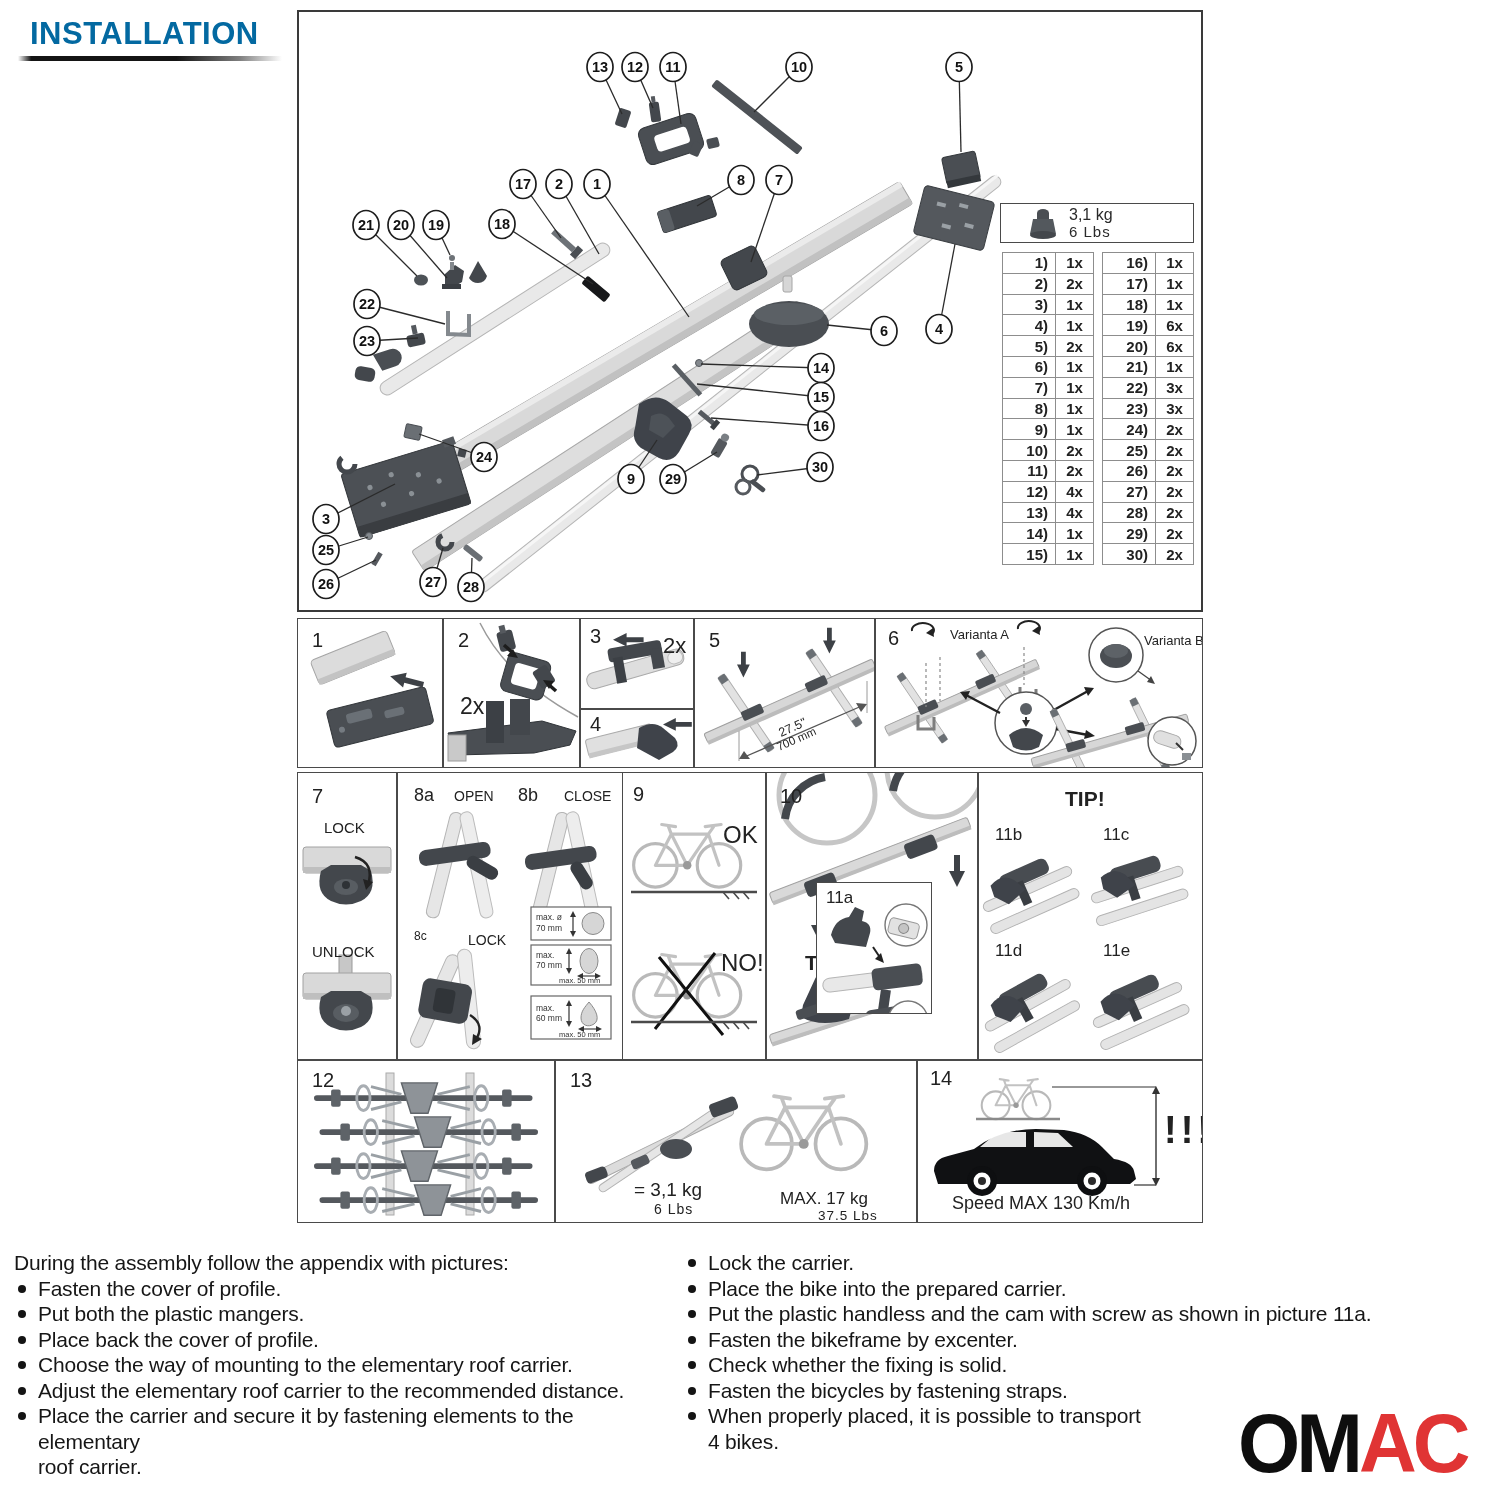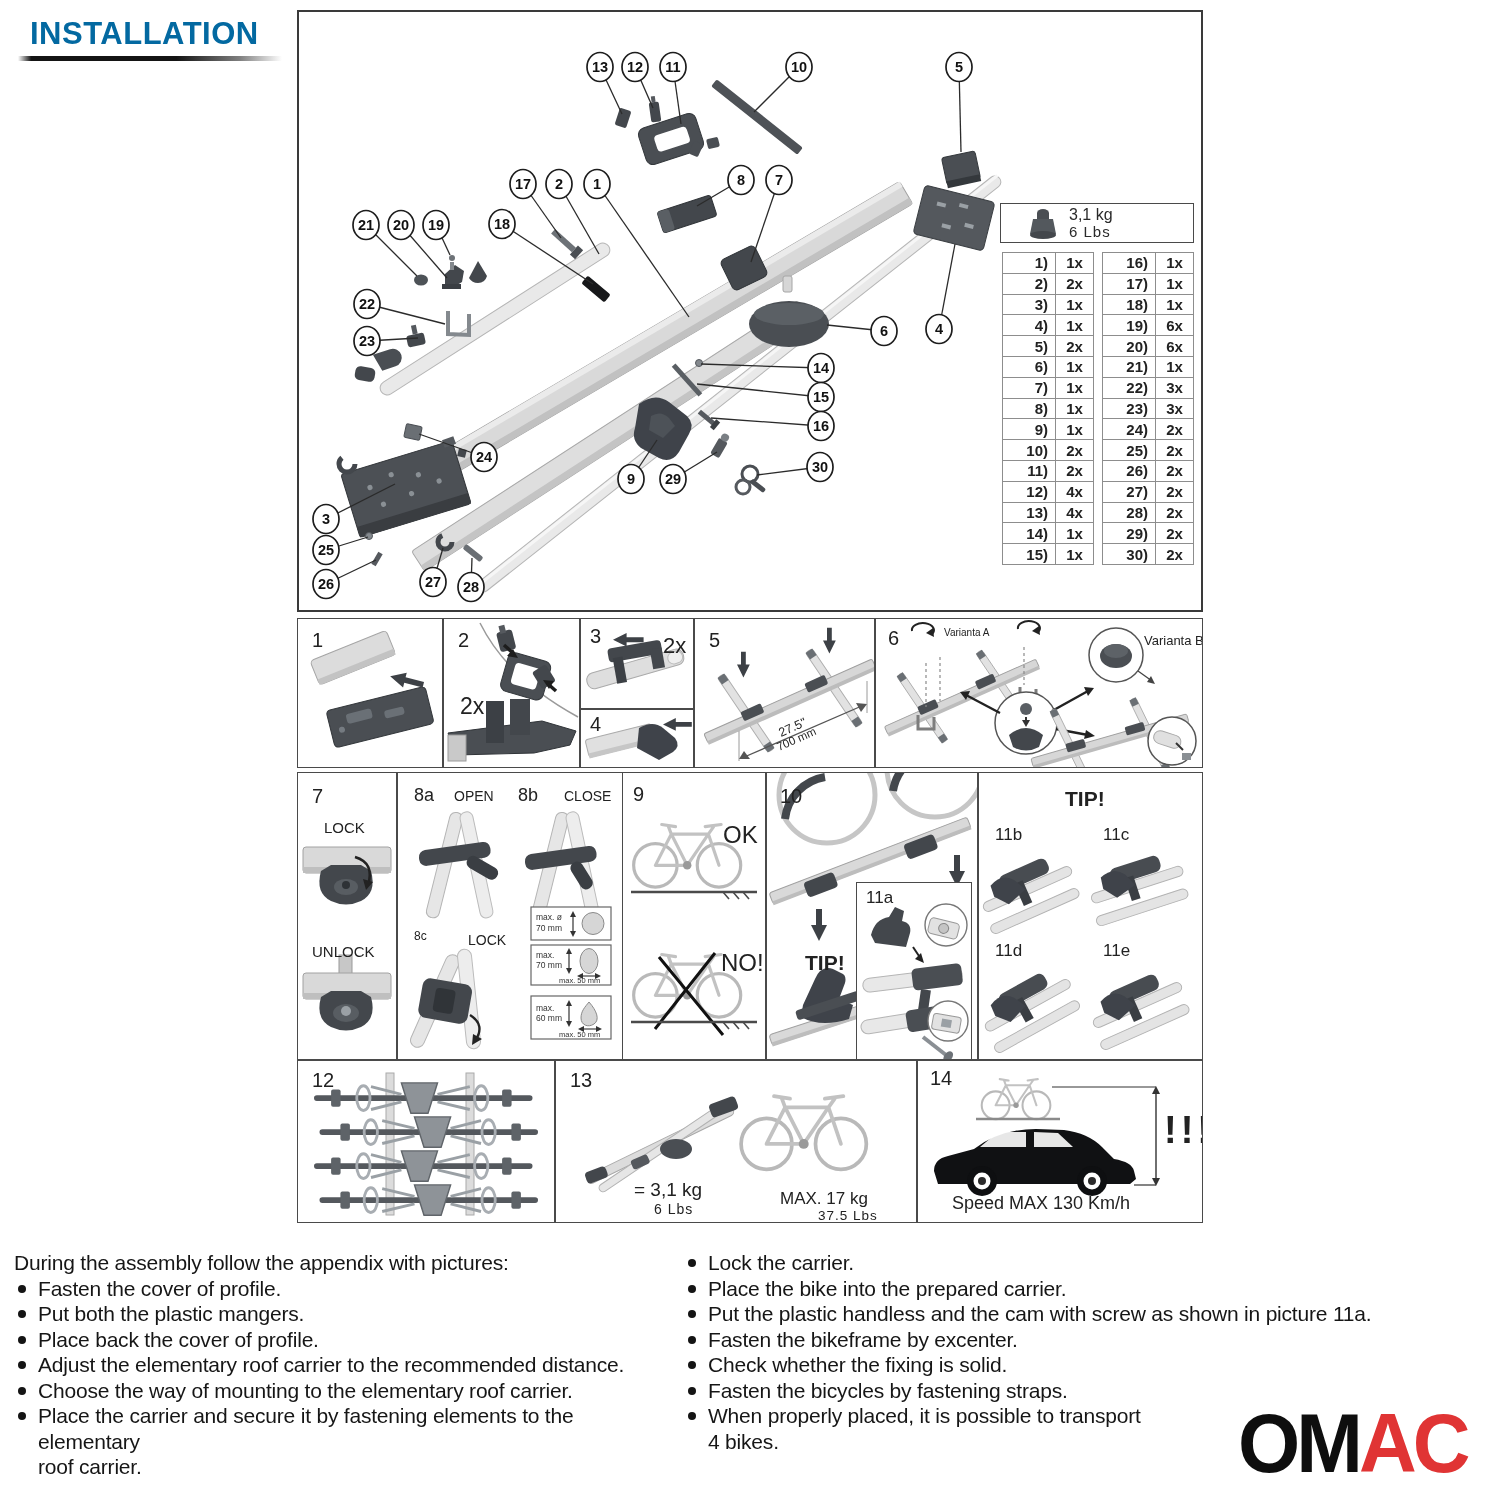--- a/index.html
+++ b/index.html
@@ -572,21 +572,21 @@
       <path d="M47,139 L169,86" stroke="#555555" stroke-width="1.3"></path>
       <polygon points="44,140 55,140 49,132" fill="#555"></polygon>
       <polygon points="172,85 161,84 166,93" fill="#555"></polygon>
       <text transform="translate(86,118) rotate(-24)" font-size="12.5" fill="#222">27.5"</text>
       <text transform="translate(84,132) rotate(-24)" font-size="11.5" fill="#222">700 mm</text>
     </svg>
   </div>
 
   <div class="panel" style="left:875px;top:618px;width:328px;height:150px">
     <span class="plabel" style="left:12px;top:8px">6</span>
-    <span class="ptxt" style="left:68px;top:8px;font-size:10px">Varianta A</span>
+    <span class="ptxt" style="left:74px;top:8px;font-size:13px">Varianta A</span>
     <span class="ptxt" style="left:268px;top:14px;font-size:13px">Varianta B</span>
     <svg width="326" height="148">
       <path d="M36,12 a11,7 0 1 1 20,3" stroke="#222" fill="none" stroke-width="2"></path>
         <polygon points="58,18 50,14 57,9" fill="#222"></polygon>
       <path d="M142,10 a11,7 0 1 1 20,3" stroke="#222" fill="none" stroke-width="2"></path>
         <polygon points="164,16 156,12 163,7" fill="#222"></polygon>
       <use href="#rackiso" transform="translate(4,24) scale(0.9)"></use>
       <path d="M50,44 V88 M64,38 V82 M148,28 V66" stroke="#8a8a8a" stroke-width="1.2" stroke-dasharray="3,3"></path>
       <path d="M42,96 v14 h16 v-12" stroke="#7d7d7d" stroke-width="3" fill="none"></path>
       <path d="M144,68 v14 h16 v-12" stroke="#7d7d7d" stroke-width="3" fill="none"></path>
@@ -761,21 +761,21 @@
             <rect y="8" width="132" height="4" fill="#bdbdbd"></rect>
           </g>
         <path d="M48,10 q6,-14 18,-10 l8,4 q6,2 4,10 l-6,16 14,6 -4,14 q-28,9 -48,-2 l2,-12 z" fill="#3f434a"></path>
         <g transform="translate(28,42) rotate(-18)">
             <rect width="66" height="10" rx="3" fill="#4a4e53"></rect>
           </g>
       </g>
     </svg>
   </div>
 
-  <div class="panel" style="left:856px;top:882px;width:116px;height:178px;z-index:4">
+  <div class="panel" style="left:816px;top:882px;width:116px;height:132px;z-index:4">
     <span class="plabel" style="left:9px;top:5px;font-size:17px">11a</span>
     <svg width="114" height="176">
       <path d="M14,52 q4,-16 18,-18 l6,-10 9,4 -2,10 q10,2 8,12 l-4,14 -31,-4 z" fill="#43474c"></path>
       <path d="M56,64 l8,12" stroke="#222" stroke-width="2"></path>
         <polygon points="67,80 58,76 64,70" fill="#222"></polygon>
       <circle cx="89" cy="42" r="21" fill="#fff" stroke="#777" stroke-width="1.4"></circle>
       <g transform="translate(74,34) rotate(14)">
           <rect width="30" height="16" rx="4" fill="#e2e2e2" stroke="#999"></rect>
           <circle cx="15" cy="8" r="5" fill="#c4c4c4" stroke="#8a8a8a"></circle>
         </g>
@@ -884,22 +884,22 @@
       <polygon points="238,125 234,117 242,117" fill="#333"></polygon>
     </svg>
   </div>
 
   <div class="instr" style="left:14px;top:1250px;width:650px">
     <div class="hdr">During the assembly follow the appendix with pictures:</div>
     <ul>
         <li>Fasten the cover of profile.</li>
         <li>Put both the plastic mangers.</li>
         <li>Place back the cover of profile.</li>
+        <li>Choose the way of mounting to the elementary roof carrier.</li>
         <li>Adjust the elementary roof carrier to the recommended distance.</li>
-        <li>Choose the way of mounting to the elementary roof carrier.</li>
         <li>Place the carrier and secure it by fastening elements to the elementary
 roof carrier.</li>
       </ul>
   </div>
   <div class="instr" style="left:684px;top:1250px;width:740px">
     <ul>
         <li>Lock the carrier.</li>
         <li>Place the bike into the prepared carrier.</li>
         <li>Put the plastic handless and the cam with screw as shown in picture 11a.</li>
         <li>Fasten the bikeframe by excenter.</li>

